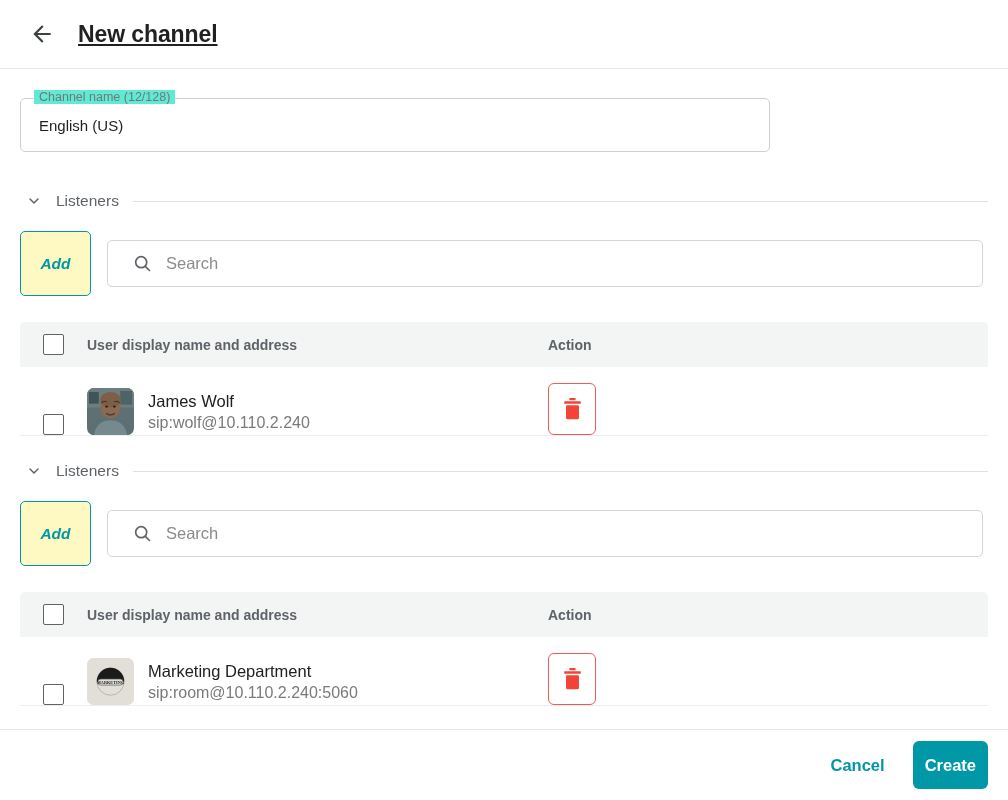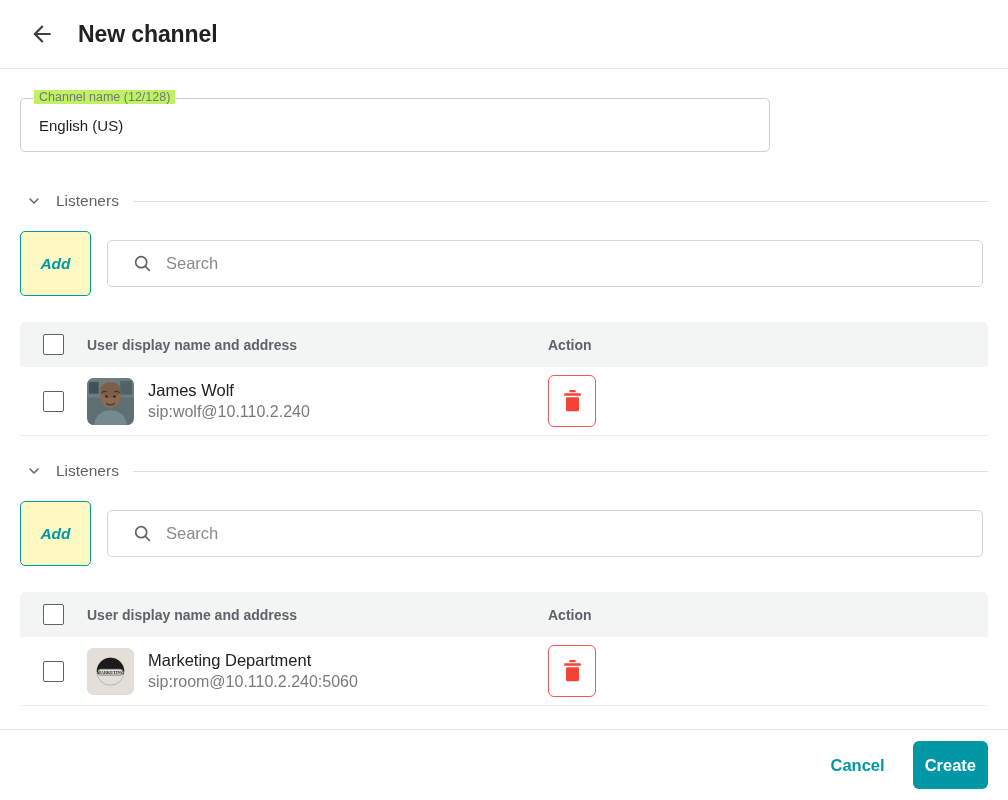--- a/index.html
+++ b/index.html
@@ -10,21 +10,21 @@
     color: #202124;
     overflow: hidden;
   }
 
   .app { position: relative; width: 1008px; height: 800px; background:#fff; }
 
   
   .header {
     position: absolute; top: 0; left: 0; right: 0; height: 69px;
     border-bottom: 1px solid #e4e6e8;
-    display: flex; align-items: center;
+    display: flex; align-items: center; text-decoration: underline;
   }
   .back-btn {
     width: 40px; height: 40px; margin-left: 22px;
     display: flex; align-items: center; justify-content: center;
     border: none; background: transparent; cursor: pointer; border-radius: 50%;
   }
   .page-title {
     font-size: 23px; font-weight: bold; color: #212121;
     margin-left: 16px; letter-spacing: -0.1px;
   }
@@ -37,21 +37,21 @@
 
   
   .field-wrap { position: relative; margin: 29px 0 0 20px; width: 750px; }
   .field-box {
     height: 54px; border: 1px solid #cfcfcf; border-radius: 5px;
     display: flex; align-items: center; padding: 0 18px;
     background: #fff;
   }
   .field-legend {
     position: absolute; top: -8px; left: 14px; padding: 0 5px;
-    background: #bef264; font-size: 12.5px; color: #767676;
+    background: #5eead4; font-size: 12.5px; color: #767676;
   }
   .field-value {
     font-size: 15px; color: #1f1f1f; border: none; outline: none;
     background: transparent; width: 100%;
     font-family: "Liberation Sans", sans-serif;
   }
 
   
   .section-head {
     display: flex; align-items: center; gap: 14px;
@@ -80,21 +80,21 @@
   }
   .search-input::placeholder { color: #8b8b8b; }
 
   
   .table { margin-left: 20px; width: 968px; }
   .thead {
     height: 45px; background: #f3f4f4; border-radius: 5px 5px 0 0;
     display: flex; align-items: center;
   }
   .trow {
-    height: 69px; display: flex; align-items: center;
+    height: 69px; display: flex; align-items: flex-end;
     border-bottom: 1px solid #eceded; background: #fff;
   }
   .col-check { width: 67px; display: flex; justify-content: center; align-items: center; }
   .col-user  { flex: 1 1 auto; display: flex; align-items: center; gap: 14px; }
   .col-action{ width: 440px; display: flex; align-items: center; }
   .th-label {
     font-size: 14px; font-weight: bold; color: #5e6368; text-align: right;
   }
   .cbx {
     width: 21px; height: 21px; border: 1.7px solid #5f6368; border-radius: 2px;

